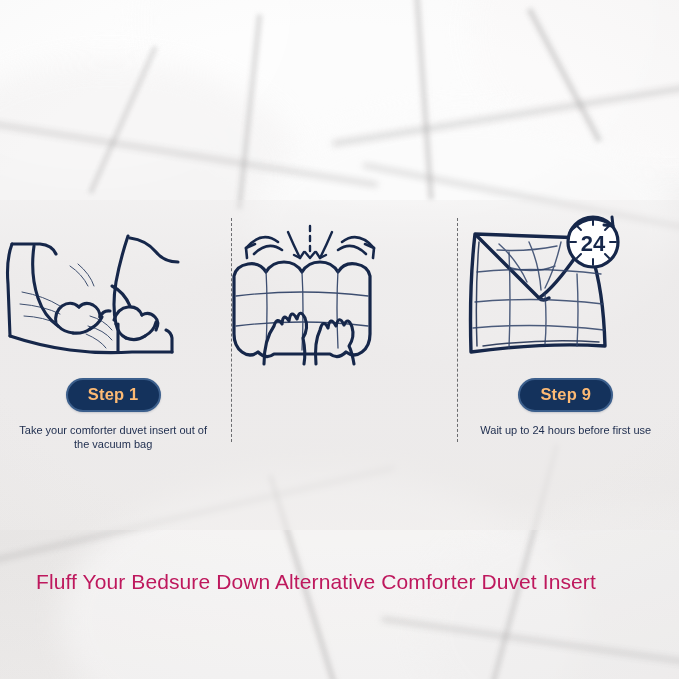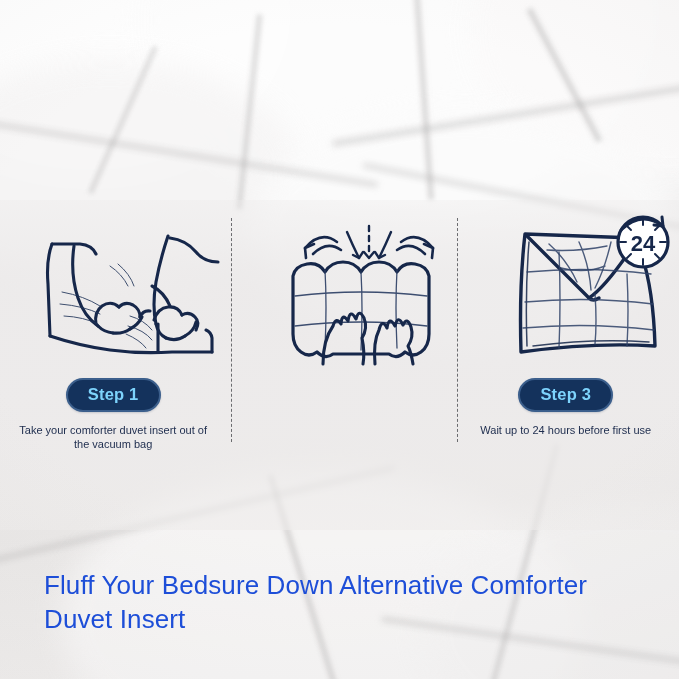--- a/index.html
+++ b/index.html
@@ -97,30 +97,30 @@
     display: flex;
     flex-direction: column;
     align-items: center;
   }
 
   .icon-wrap {
     height: 152px;
     width: 100%;
     display: flex;
     align-items: flex-end;
-    justify-content: flex-end;
+    justify-content: flex-start;
     text-decoration: underline;
   }
   .icon-wrap svg { display: block; overflow: visible; }
 
   .badge {
     margin-top: 12px;
     background: #14325c;
     border: 2px solid #3c5f8c;
-    color: #7dd3fc;
+    color: #fdba74;
     font-size: 16.5px;
     font-weight: bold;
     letter-spacing: .2px;
     line-height: 1;
     padding: 6px 20px 7px 20px;
     border-radius: 999px;
     box-shadow: 0 1px 2px rgba(20,40,70,.18);
     white-space: nowrap;
   }
 
@@ -141,25 +141,25 @@
     height: 224px;
     border-left: 1px dashed #55565a;
     opacity: .85;
   }
   .divider.d1 { left: 231px; }
   .divider.d2 { left: 457px; }
 
   
   .headline {
     position: absolute;
-    left: 44px;
+    left: 36px;
     top: 568px;
     width: 606px;
-    color: #1d4ed8;
-    font-size: 26px;
+    color: #be185d;
+    font-size: 21px;
     line-height: 1.32;
     letter-spacing: .1px;
   }
 </style>
 </head>
 <body>
 
 <div id="poster">
 
   <div class="bg-layer bg-base">
@@ -351,21 +351,21 @@
             </g>
 
             <g fill="none" stroke="#16274a" stroke-width="3" stroke-linecap="round" stroke-linejoin="round">
               <path d="M118 14 Q138 -6 160 10"></path>
               <path d="M160 10 l-9 -1 M160 10 l-1 -9"></path>
             </g>
             <text x="140" y="35" text-anchor="middle" font-family="'Liberation Sans', sans-serif" font-size="22" font-weight="bold" fill="#16274a">24</text>
           </g>
         </svg>
       </div>
-      <div class="badge">Step 3</div>
+      <div class="badge">Step 9</div>
       <div class="step-text">Wait up to 24 hours before first use</div>
     </div>
 
   </div>
 
   <div class="headline">Fluff Your Bedsure Down Alternative Comforter Duvet Insert</div>
 
 </div>
 
 </body></html>

